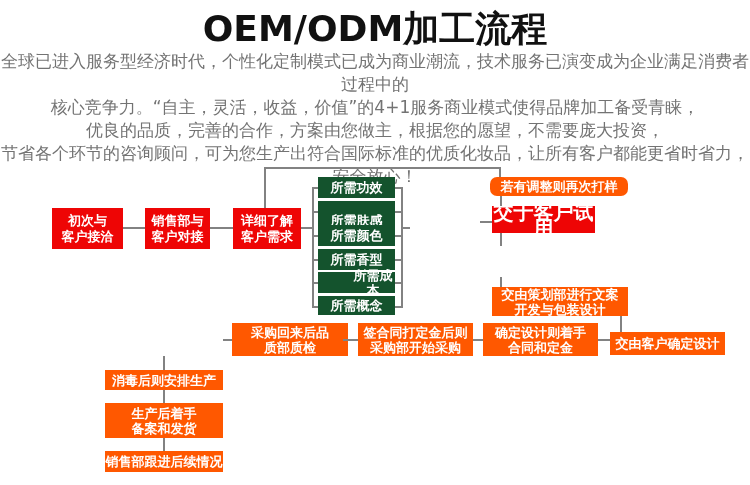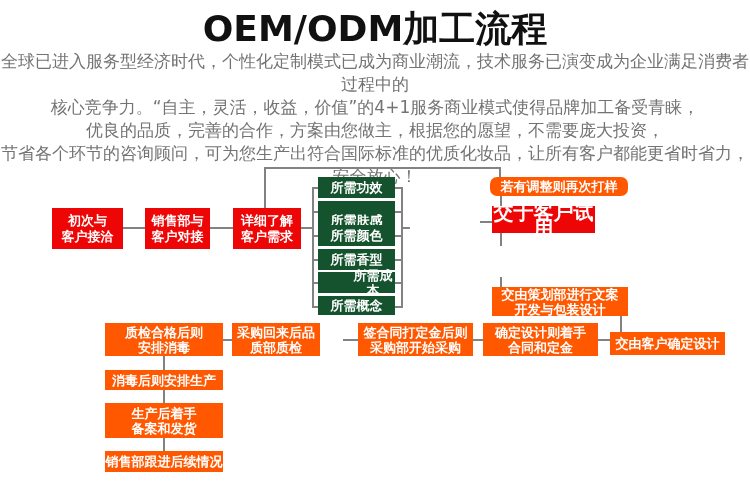--- a/index.html
+++ b/index.html
@@ -50,24 +50,22 @@
   <div class="box orange" style="left:490px;top:177px;width:138px;height:19px;border-radius:7px;">若有调整则再次打样</div>
   <div class="box red big" style="left:492px;top:206px;width:103px;height:27px;">交于客户试用</div>
   <div class="box orange" style="left:492px;top:287px;width:136px;height:29px;">交由策划部进行文案
 开发与包装设计</div>
 
   <div class="box orange" style="left:610px;top:332px;width:115px;height:23px;">交由客户确定设计</div>
   <div class="box orange" style="left:483px;top:323px;width:115px;height:33px;">确定设计则着手
 合同和定金</div>
   <div class="box orange" style="left:358px;top:323px;width:115px;height:33px;">签合同打定金后则
 采购部开始采购</div>
-  <div class="box orange" style="left:232px;top:323px;width:88px;height:33px;">采购回来后品
+  <div class="box orange" style="left:232px;top:323px;width:116px;height:33px;">采购回来后品
 质部质检</div>
-  <div class="box orange" style="left:105px;top:323px;width:118px;height:33px;">质检合格后则
-安排消毒</div>
   <div class="box orange" style="left:105px;top:370px;width:118px;height:20px;">消毒后则安排生产</div>
   <div class="box orange" style="left:105px;top:403px;width:118px;height:35px;">生产后着手
 备案和发货</div>
   <div class="box orange" style="left:105px;top:451px;width:118px;height:21px;">销售部跟进后续情况</div>
 
   <div class="line" style="left:123px;top:227px;width:22px;height:2px;"></div>
   <div class="line" style="left:210px;top:227px;width:23px;height:2px;"></div>
 
   <div class="line" style="left:264px;top:167px;width:2px;height:41px;"></div>
   <div class="line" style="left:264px;top:167px;width:237px;height:2px;"></div>

